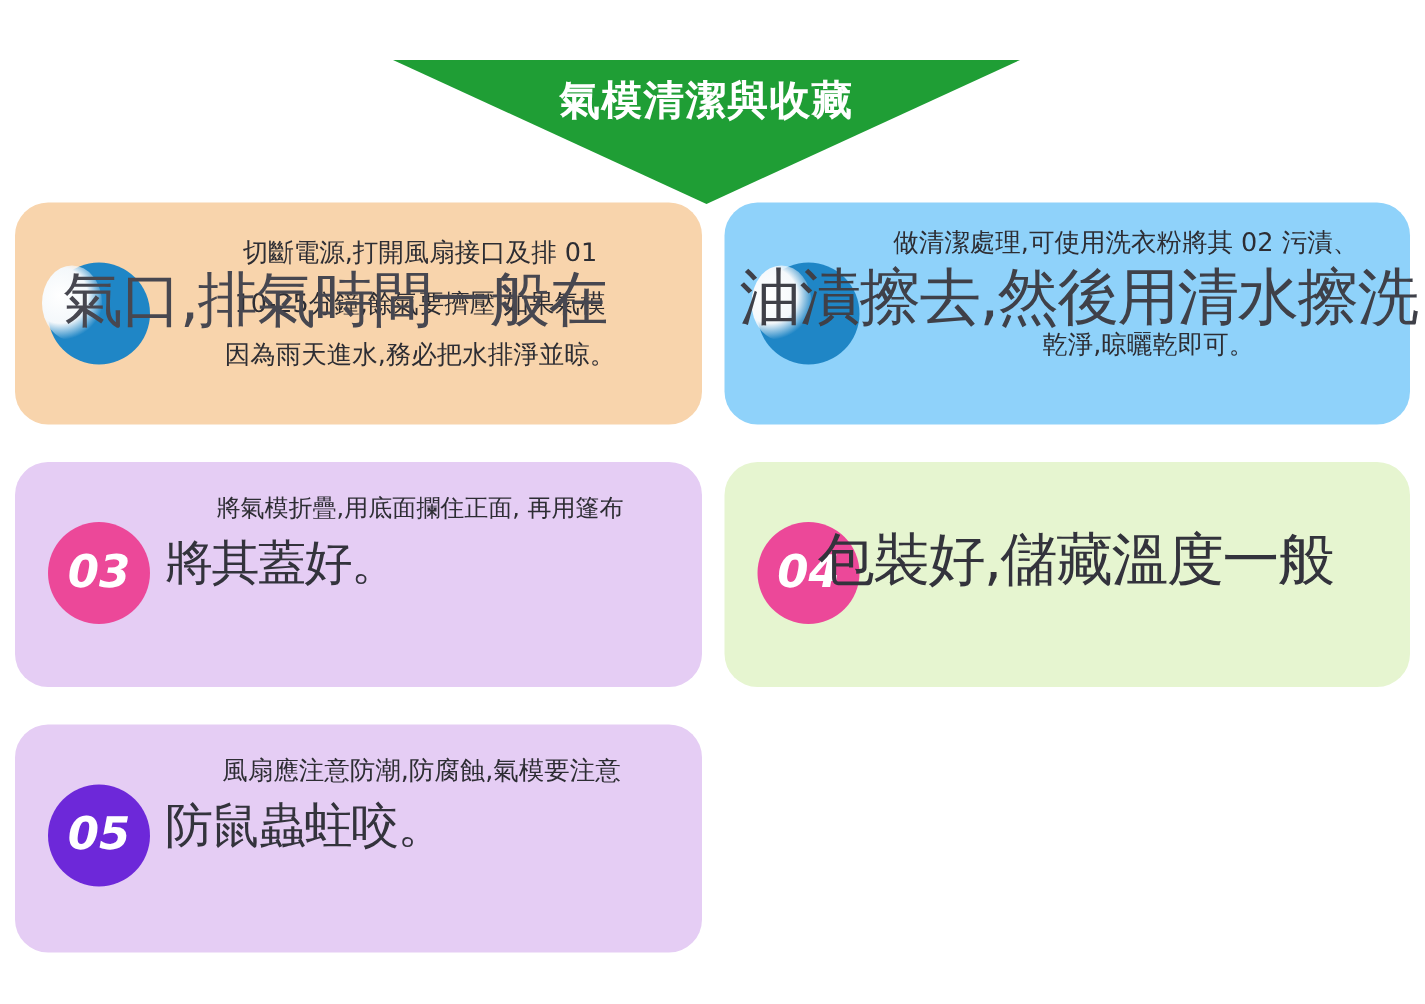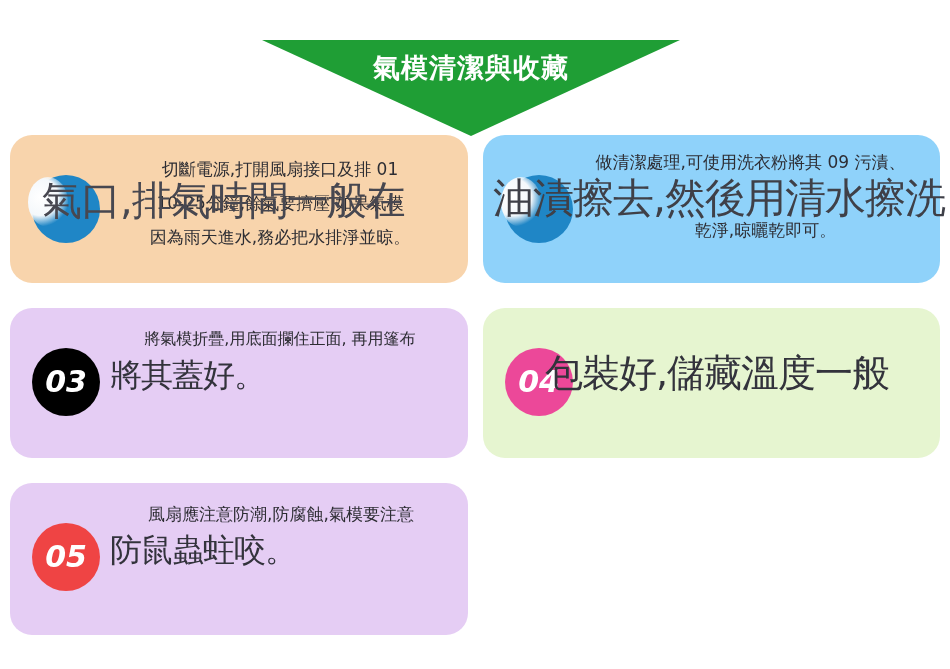--- a/index.html
+++ b/index.html
@@ -222,52 +222,52 @@
       <div class="overflow-text">氣口,排氣時間一般在</div>
     </div>
   </div>
 
   <div class="card" id="card-2" style="background: rgb(143, 210, 250);">
     <div class="card-inner">
       <div class="badge glossy">
         <div class="badge-num">02</div>
       </div>
       <div class="body-text">
-        <div>做清潔處理,可使用洗衣粉將其 09 污漬、</div>
+        <div>做清潔處理,可使用洗衣粉將其 02 污漬、</div>
         <div style="height:34px"></div>
         <div style="text-align:center;padding-left:30px">乾淨,晾曬乾即可。</div>
       </div>
       <div class="overflow-text">油漬擦去,然後用清水擦洗</div>
     </div>
   </div>
 
   <div class="card" id="card-3" style="background: rgb(229, 205, 244);">
     <div class="card-inner">
-      <div class="badge" style="background: #000000;">
+      <div class="badge" style="background: #ec4899;">
         <div class="badge-num">03</div>
       </div>
       <div class="body-text">
         <div>將氣模折疊,用底面攔住正面, 再用篷布</div>
       </div>
       <div class="overflow-text">將其蓋好。</div>
     </div>
   </div>
 
   <div class="card" id="card-4" style="background: rgb(230, 245, 208);">
     <div class="card-inner">
       <div class="badge" style="background: #ec4899;">
         <div class="badge-num">04</div>
       </div>
       <div class="overflow-text">包裝好,儲藏溫度一般</div>
     </div>
   </div>
 
   <div class="card" id="card-5" style="background: rgb(229, 205, 244);">
     <div class="card-inner">
-      <div class="badge" style="background: #ef4444;">
+      <div class="badge" style="background: #6d28d9;">
         <div class="badge-num">05</div>
       </div>
       <div class="body-text">
         <div>風扇應注意防潮,防腐蝕,氣模要注意</div>
       </div>
       <div class="overflow-text">防鼠蟲蛀咬。</div>
     </div>
   </div>
 
 </div>

